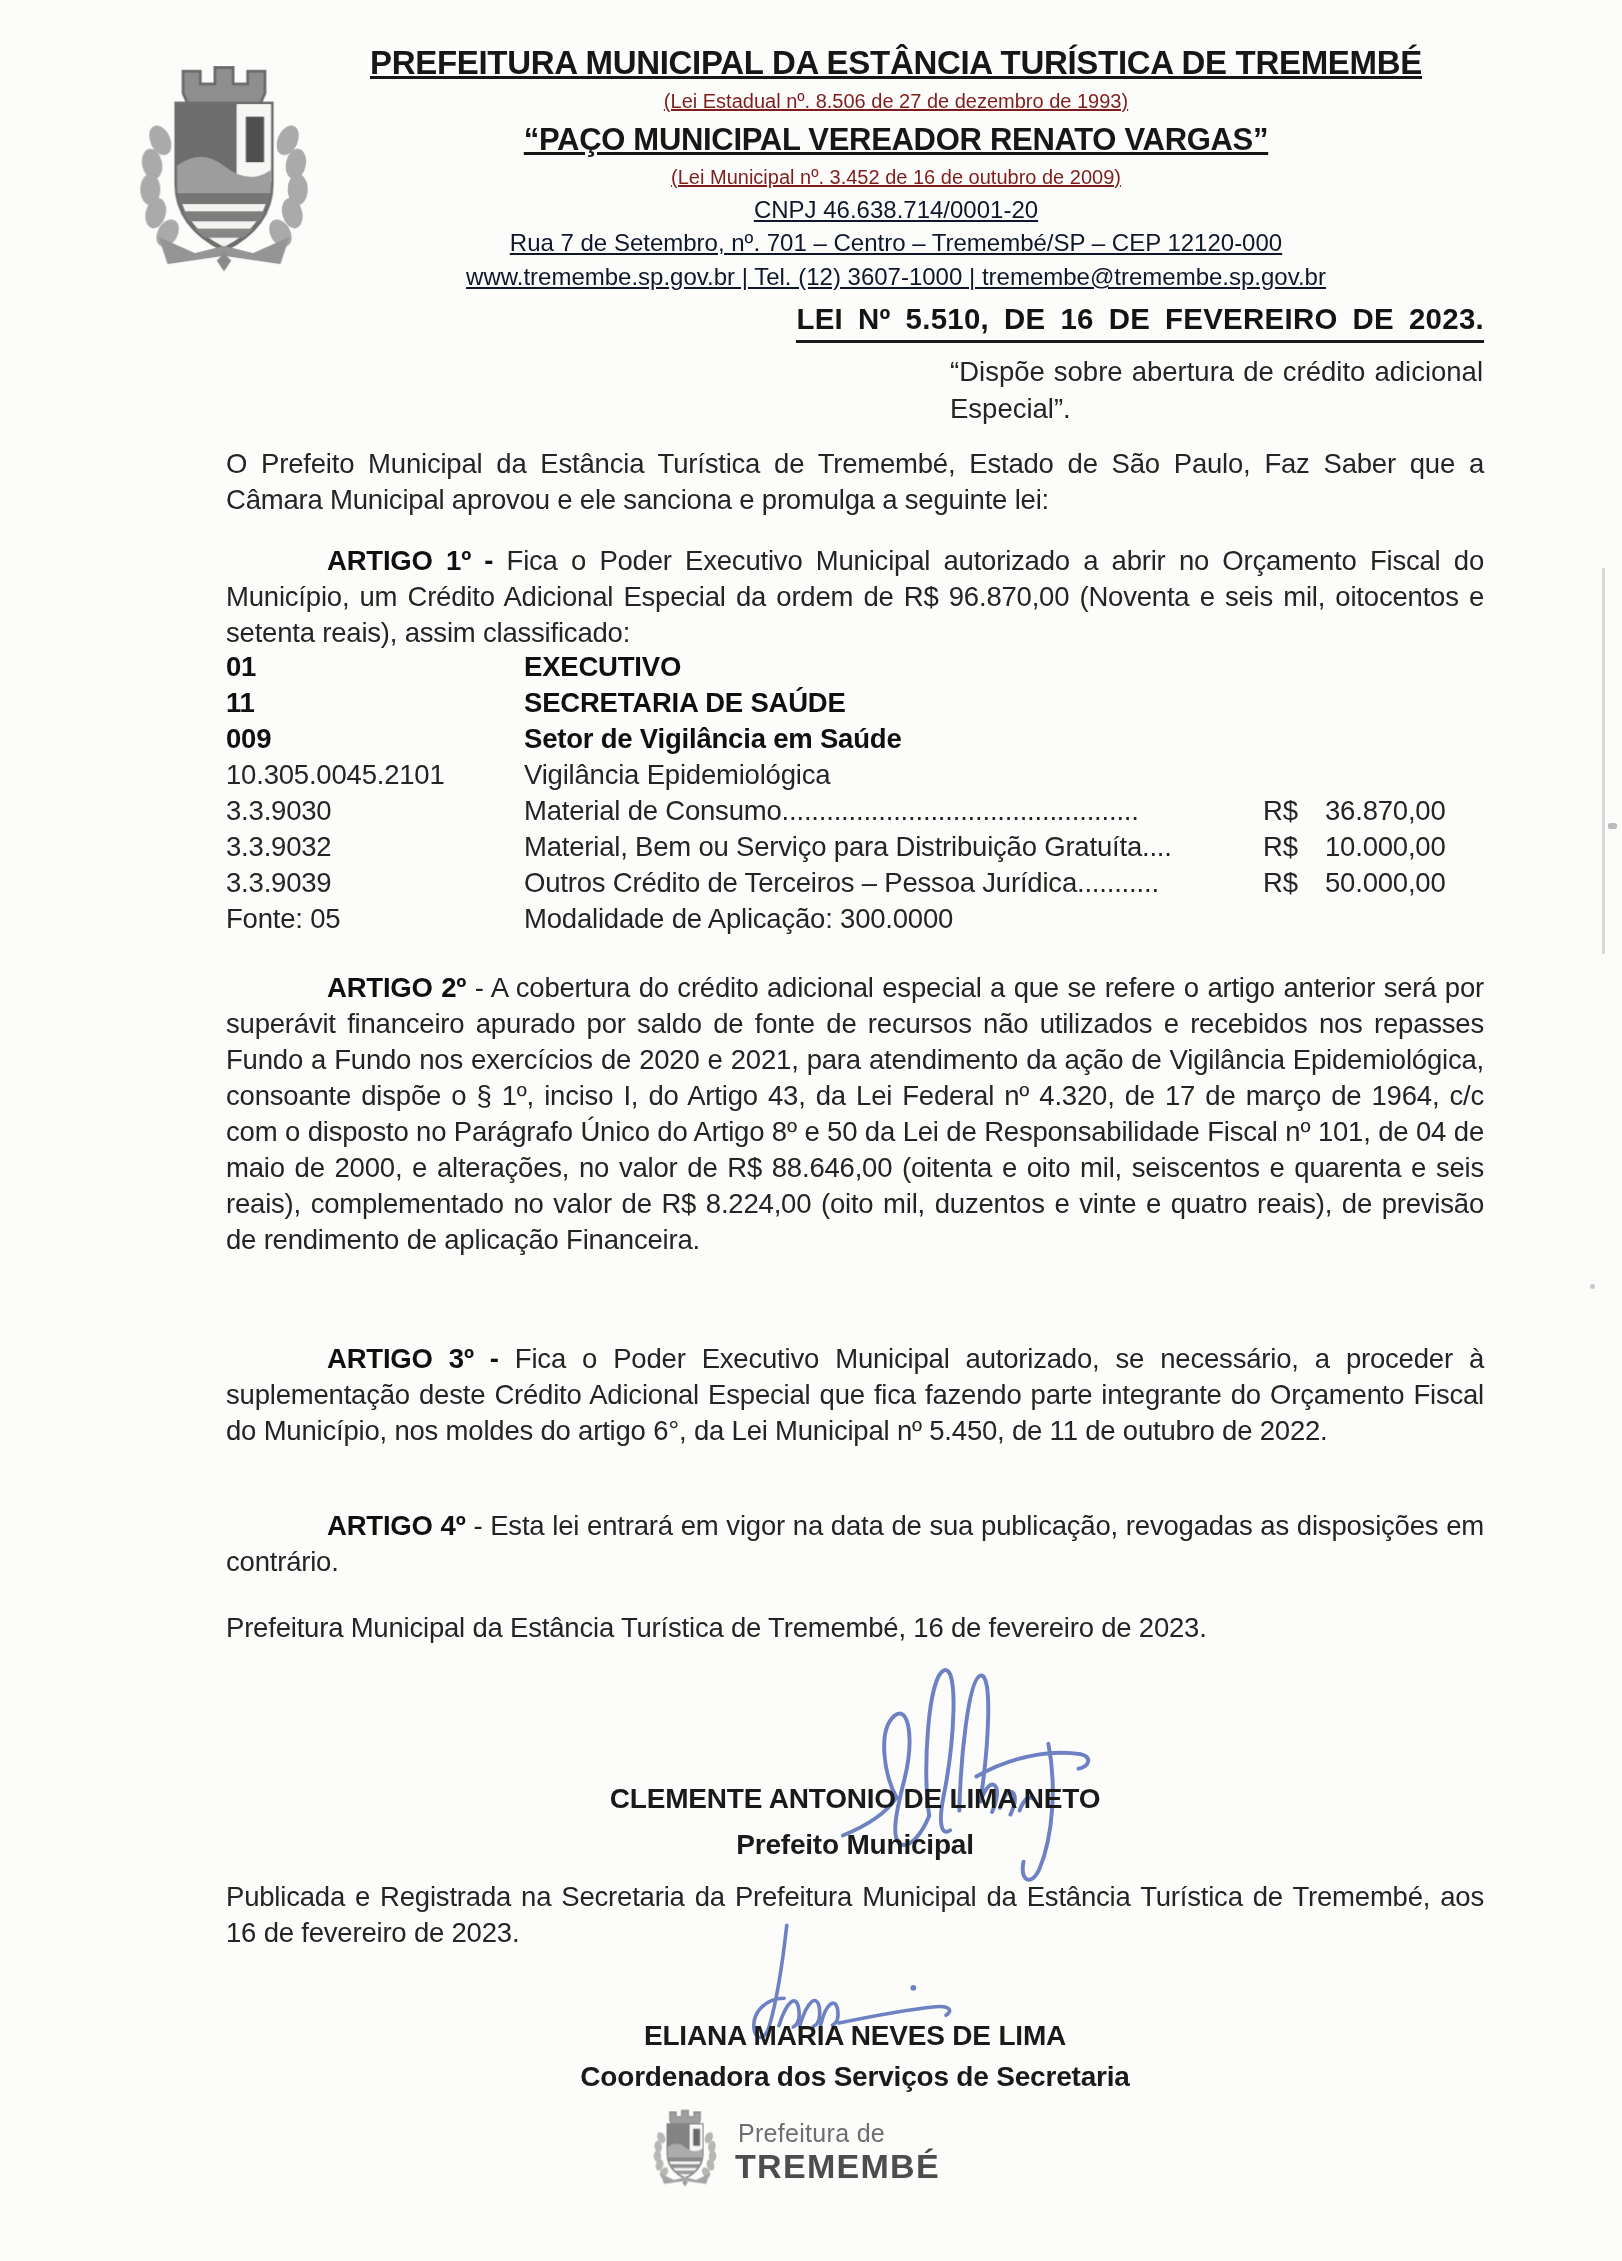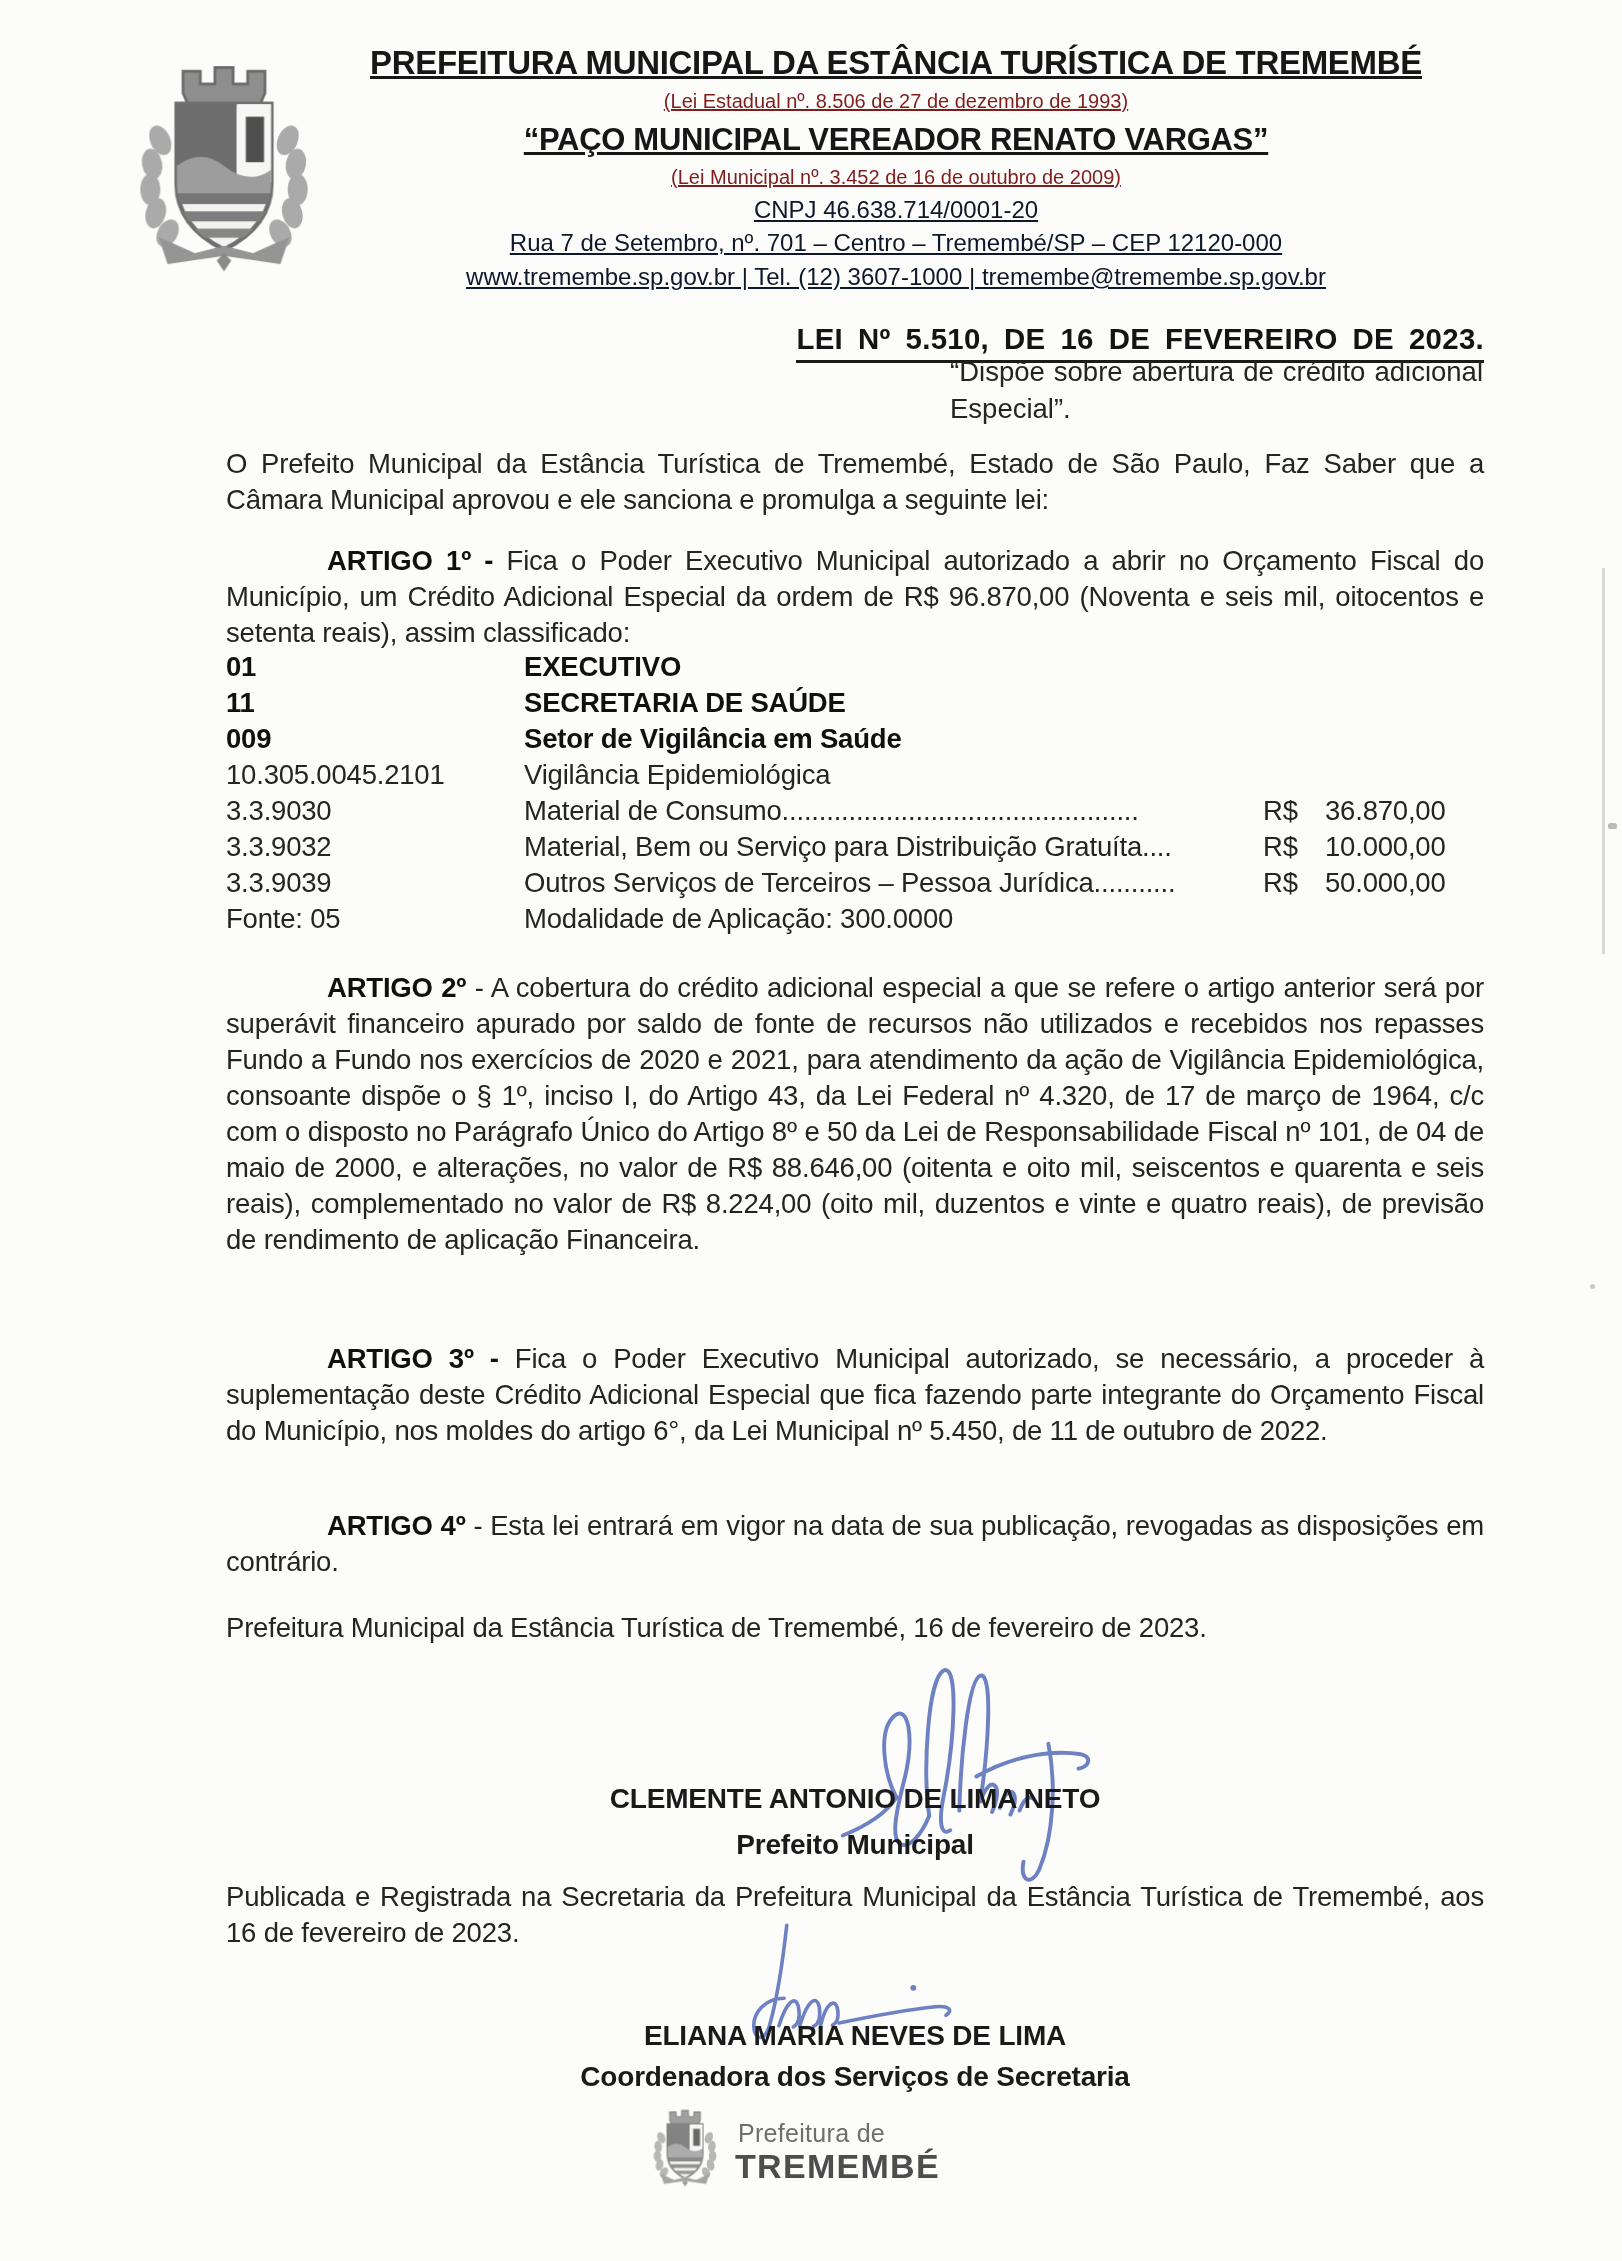--- a/index.html
+++ b/index.html
@@ -13,21 +13,21 @@
     color:#242424;
     overflow:hidden;
   }
   .abs { position:absolute; }
   
   .hdr-line { left:281px; width:1230px; text-align:center; white-space:nowrap;text-decoration:underline; }
   .hdr-title { font-size:33px; font-weight:bold; color:#171717; letter-spacing:-0.3px; }
   .hdr-sub   { font-size:20px; color:#7f1d1d; }
   .hdr-addr  { font-size:24px; color:#0f172a; }
   
-  .law-title { left:226px; width:1258px; text-align:right; font-size:29.4px; font-weight:bold; color:#141414;margin-top:20px; }
+  .law-title { left:226px; width:1258px; text-align:right; font-size:29.4px; font-weight:bold; color:#141414; }
   .law-title span { border-bottom:3.9px solid #1b1b1b; padding-bottom:4.6px; word-spacing:6.5px; letter-spacing:0.3px; }
   .ementa { left:950px; width:533px; font-size:27.5px; line-height:37px; text-align:justify; color:#242424; }
   
   .para {
     left:226px; width:1258px;
     font-size:27.5px; line-height:36px;
     text-align:justify; text-justify:inter-word;
     color:#242424; letter-spacing:-0.2px;
   }
   .indent { text-indent:101px; }
@@ -150,21 +150,21 @@
       <div class="amt">36.870,00</div>
     </div>
     <div class="trow">
       <div>3.3.9032</div>
       <div class="tdesc">Material, Bem ou Serviço para Distribuição Gratuíta....</div>
       <div>R$</div>
       <div class="amt">10.000,00</div>
     </div>
     <div class="trow">
       <div>3.3.9039</div>
-      <div class="tdesc">Outros Serviços de Terceiros – Pessoa Jurídica...........</div>
+      <div class="tdesc">Outros Crédito de Terceiros – Pessoa Jurídica...........</div>
       <div>R$</div>
       <div class="amt">50.000,00</div>
     </div>
     <div class="trow">
       <div>Fonte: 05</div>
       <div class="tdesc">Modalidade de Aplicação: 300.0000</div>
         <div></div>
         <div></div>
     </div>
   </div>

